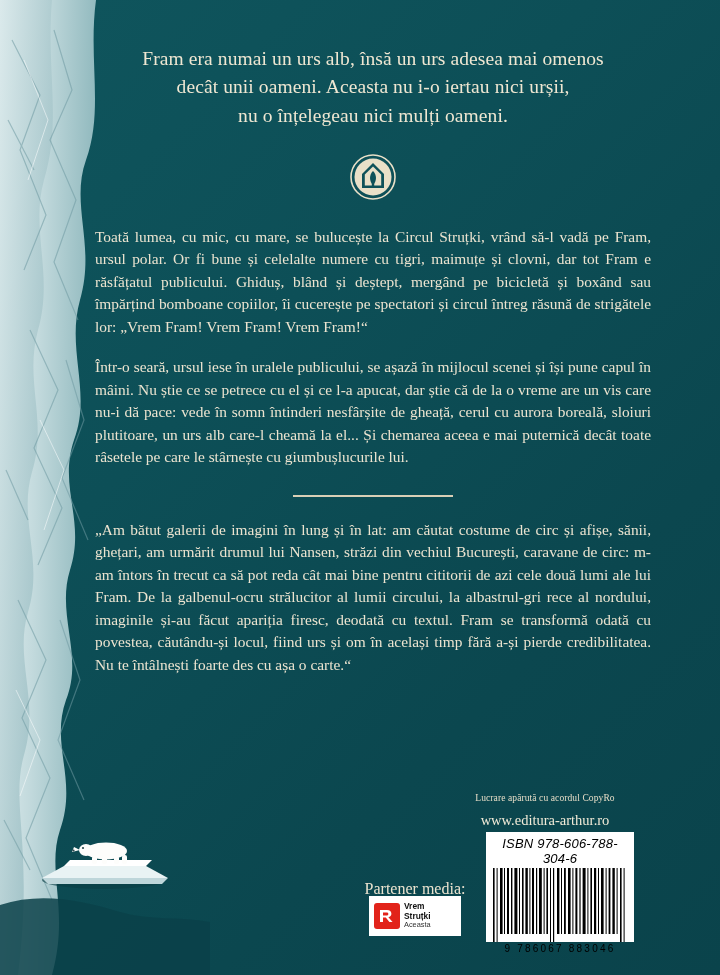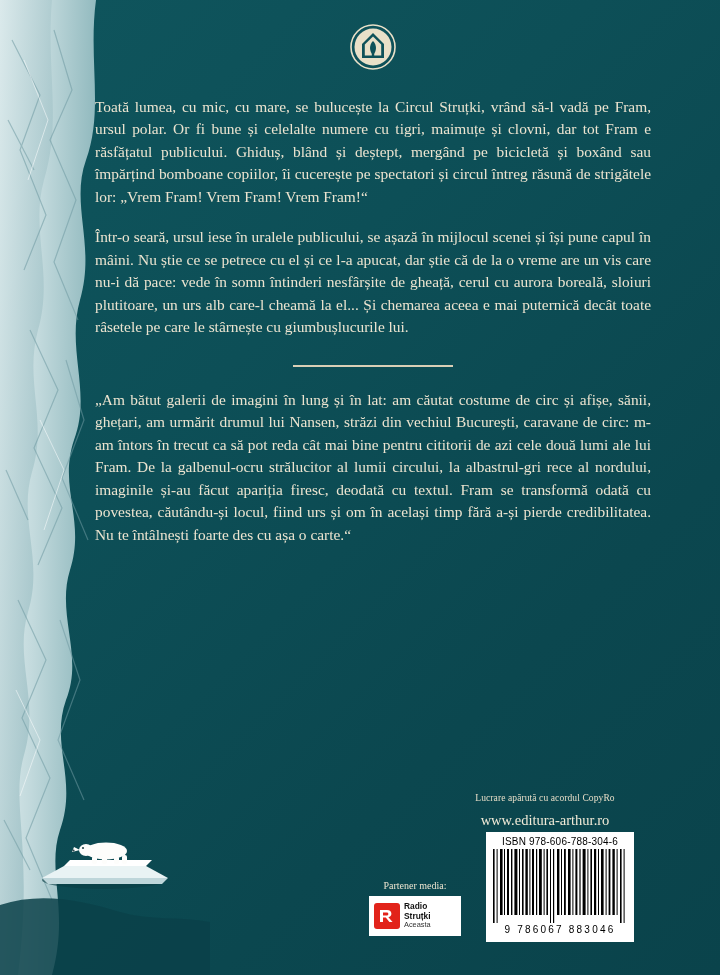--- a/index.html
+++ b/index.html
@@ -126,24 +126,25 @@
     top: 832px;
     width: 148px;
     height: 110px;
     background: #ffffff;
     padding: 3px 4px 2px 4px;
     box-sizing: border-box;
   }
   .isbn-text {
     text-align: center;
     font-family: "Liberation Sans", sans-serif;
-    font-size: 10px;
+    font-size: 13px;
     color: #000;
     letter-spacing: .2px;
     margin-top: 1px;
+    font-style: italic;
   }
   .bars {
     margin-top: 2px;
     height: 74px;
     width: 100%;
     display: block;
   }
   .barnum {
     font-family: "Liberation Sans", sans-serif;
     font-size: 10px;
@@ -153,21 +154,21 @@
     margin-top: 1px;
   }
 
   .partner-label {
     position: absolute;
     left: 360px;
     top: 880px;
     width: 110px;
     text-align: center;
     color: #ece4d0;
-    font-size: 10px;
+    font-size: 16px;
   }
   .radio-logo {
     position: absolute;
     left: 369px;
     top: 896px;
     width: 92px;
     height: 40px;
     background: #ffffff;
     display: flex;
     align-items: center;
@@ -251,20 +252,25 @@
       <rect x="74" y="30" width="5" height="8" rx="2"></rect>
       <rect x="86" y="30" width="5" height="8" rx="2"></rect>
       <rect x="94" y="29" width="5" height="9" rx="2"></rect>
     </g>
     <circle cx="55" cy="22" r="1.1" fill="#29454a"></circle>
     <circle cx="45.5" cy="24.5" r="1.1" fill="#29454a"></circle>
   </svg>
 
   <div class="content">
 
+    <div class="headline">
+      <div>Fram era numai un urs alb, însă un urs adesea mai omenos</div>
+      <div>decât unii oameni. Aceasta nu i-o iertau nici urșii,</div>
+      <div>nu o înțelegeau nici mulți oameni.</div>
+    </div>
 
     <div class="emblem-wrap">
       <svg class="emblem" viewBox="0 0 46 46">
         <circle cx="23" cy="23" r="22" fill="none" stroke="#e9e0c8" stroke-width="1.6"></circle>
         <circle cx="23" cy="23" r="18.5" fill="#e9e0c8"></circle>
         <path d="M23 9 L34 20 L34 34 L12 34 L12 20 Z" fill="#0e5159"></path>
         <path d="M23 12.5 L31.2 20.6 L31.2 31.4 L14.8 31.4 L14.8 20.6 Z" fill="#e9e0c8"></path>
         <path d="M23 17 C27 21 27 27 23 31 C19 27 19 21 23 17 Z" fill="#0e5159"></path>
         <rect x="21.8" y="24" width="2.4" height="8" fill="#0e5159"></rect>
       </svg>
@@ -328,19 +334,19 @@
   </div>
 
   <div class="partner-label">Partener media:</div>
   <div class="radio-logo">
     <svg class="radio-mark" viewBox="0 0 26 26">
       <rect x="0" y="0" width="26" height="26" rx="3" fill="#e2231a"></rect>
       <path d="M6 19 L6 7 L13 7 C16 7 17.4 8.6 17.4 10.7 C17.4 12.6 16.2 13.8 14.4 14.2 L18.6 19 L15.4 19 L11.8 14.6 L9 14.6 L9 19 Z
                M9 12.4 L12.6 12.4 C13.8 12.4 14.4 11.8 14.4 10.9 C14.4 10 13.8 9.4 12.6 9.4 L9 9.4 Z" fill="#ffffff"></path>
     </svg>
     <div class="radio-text">
-      <div>Radio</div>
+      <div>Vrem</div>
       <div>Struțki</div>
       <div class="cult">Aceasta</div>
     </div>
   </div>
 
 </div>
 
 </body></html>

